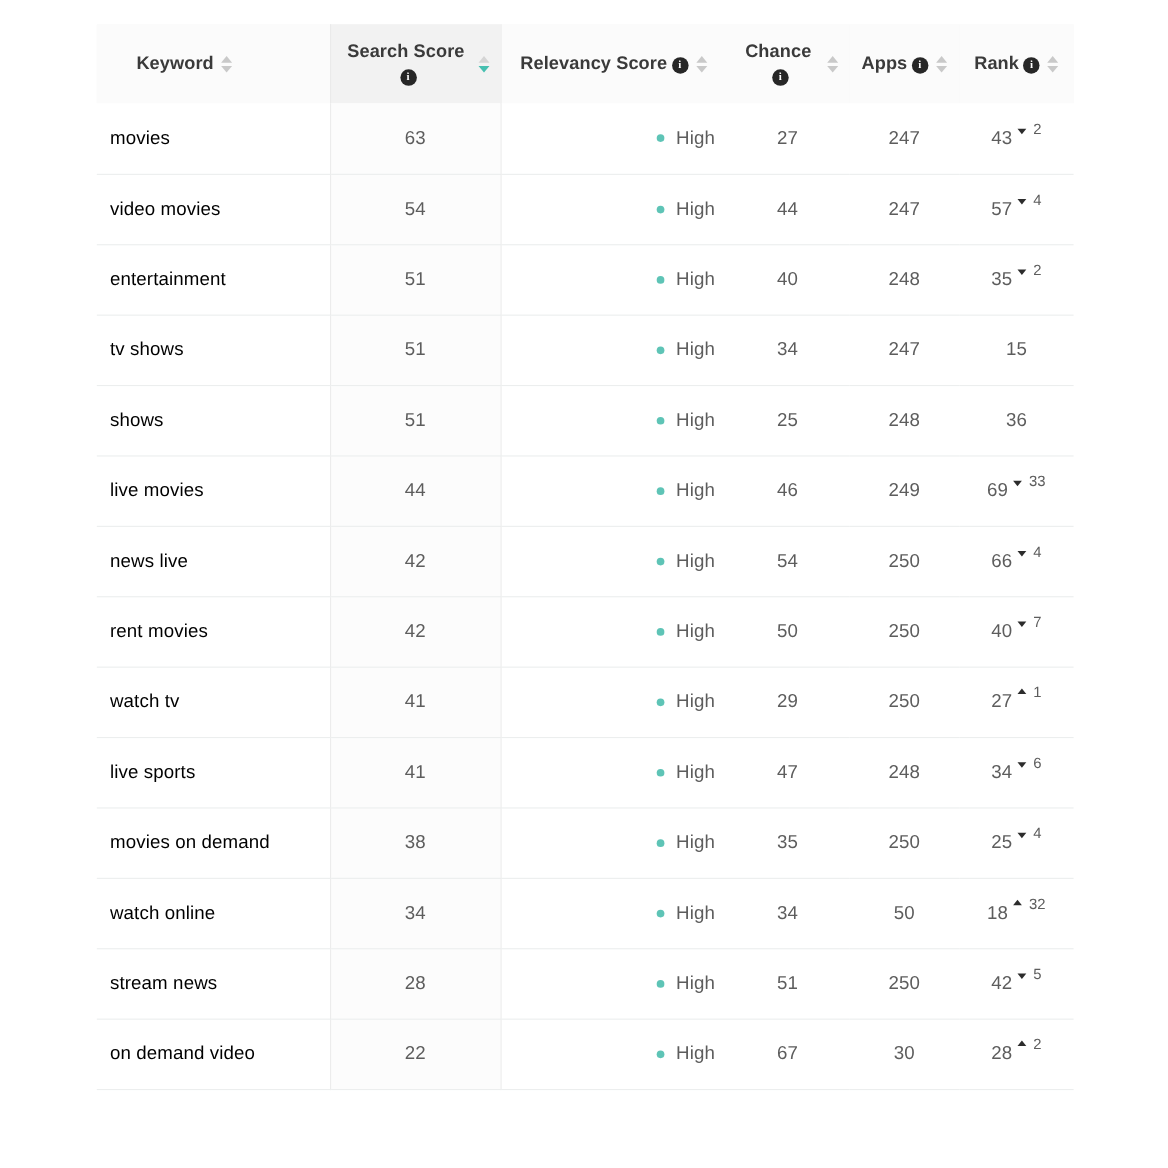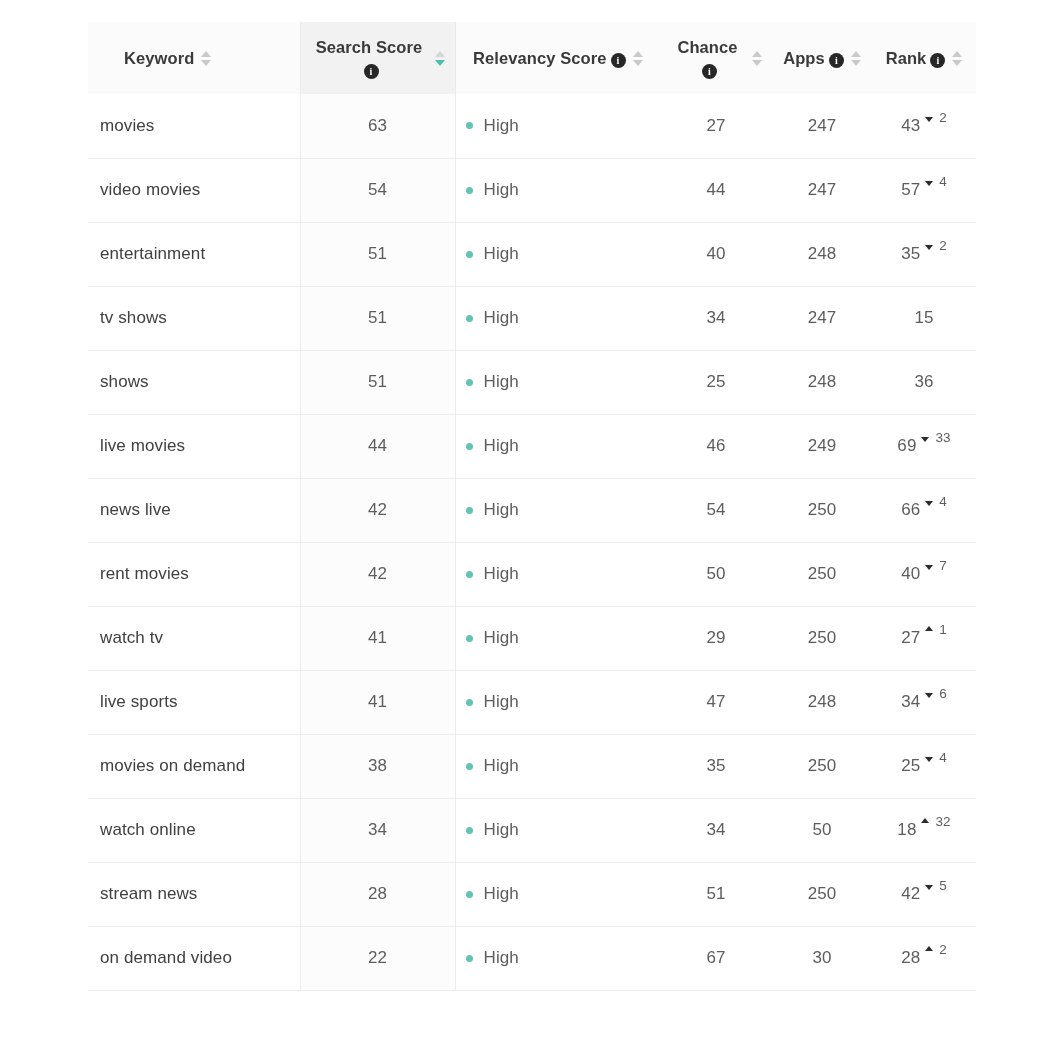--- a/index.html
+++ b/index.html
@@ -132,35 +132,35 @@
     text-align: center;
     border-bottom: 1px solid #eceeee;
     background: #ffffff;
     letter-spacing: 0.1px;
   }
   tbody tr:last-child td { border-bottom: 1px solid #eceeee; }
 
   td.kw-cell {
     text-align: left;
     padding-left: 12px;
-    color: #404040;
+    color: #000000;
     border-right: 1px solid #ececec;
   }
   td.score-cell {
     background: #fcfcfc;
     border-right: 1px solid #ececec;
   }
   thead th.kw-head { border-right: 1px solid #eaeaea; }
   thead th.score-head { border-right: 1px solid #eaeaea; }
 
   
   .rel-inner {
     display: flex;
     align-items: center;
-    justify-content: flex-start;
+    justify-content: flex-end;
     gap: 11px;
   }
   .rel-dot {
     width: 7px;
     height: 7px;
     border-radius: 50%;
     background: #5ec4b6;
     flex: 0 0 auto;
   }
 

